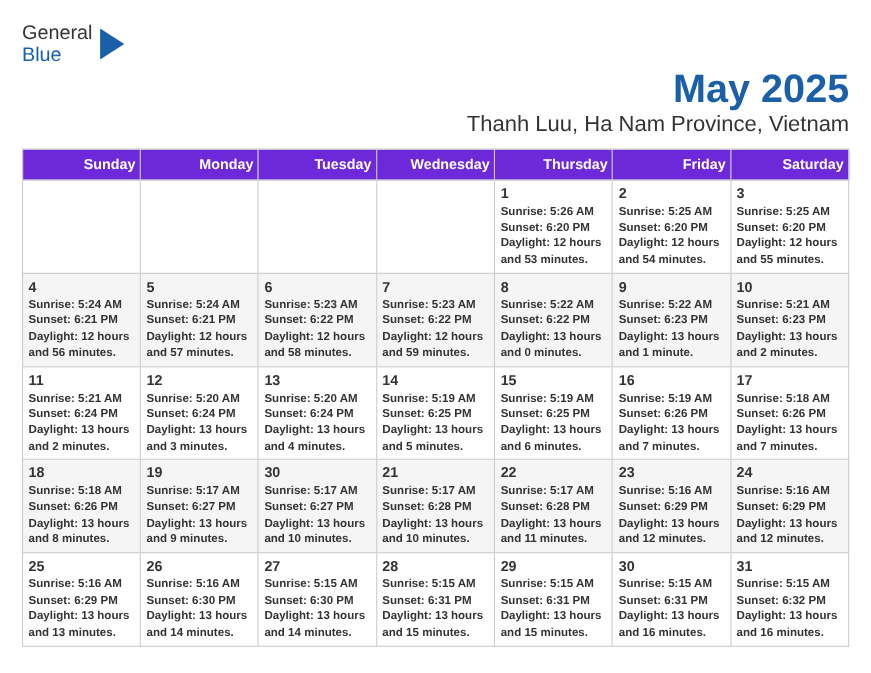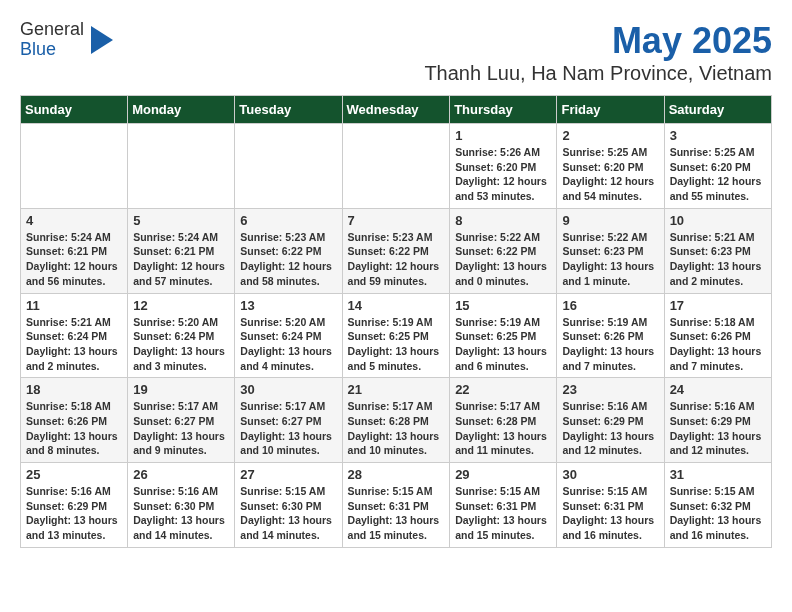--- a/index.html
+++ b/index.html
@@ -15,32 +15,32 @@
       justify-content: space-between;
       align-items: flex-start;
       margin-bottom: 10px;
     }
     .logo {
       display: flex;
       align-items: center;
       gap: 4px;
     }
     .title-area { text-align: right; }
-    .calendar-title { font-size: 36px; font-weight: bold; color: #1a5fa8; }
+    .calendar-title { font-size: 36px; font-weight: bold; color: #1a5fa8; margin-top: 40px; }
     .calendar-subtitle { font-size: 20px; color: #333; }
     .calendar {
       width: 100%;
       border-collapse: collapse;
     }
     .calendar th {
-      background: #14532d;
+      background: #6d28d9;
       color: #fff;
       font-size: 13px;
       padding: 6px 4px;
-      text-align: left;
+      text-align: right;
       border: 1px solid #ccc;
     }
     .calendar td {
       vertical-align: top;
       border: 1px solid #ccc;
       padding: 4px 5px;
       width: 108px;
       min-height: 80px;
       font-size: 11px;
       color: #333;

